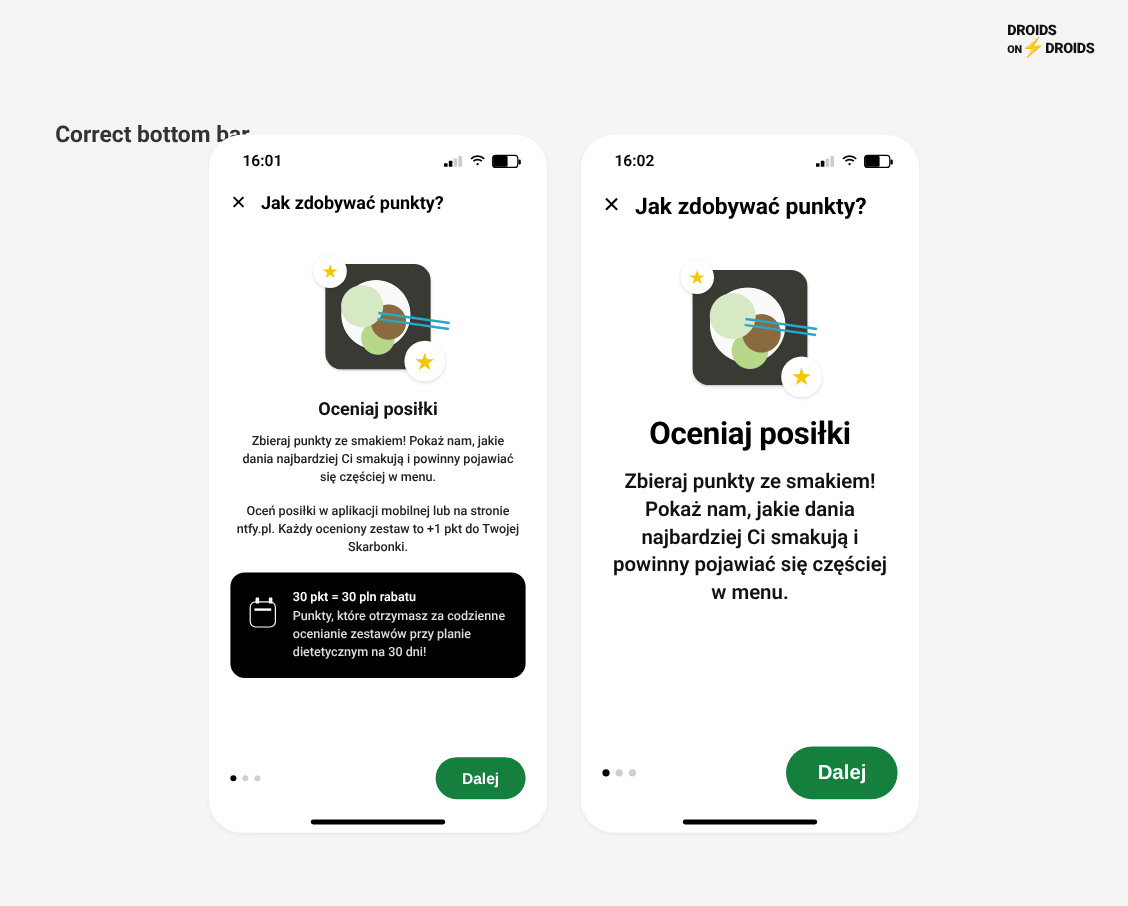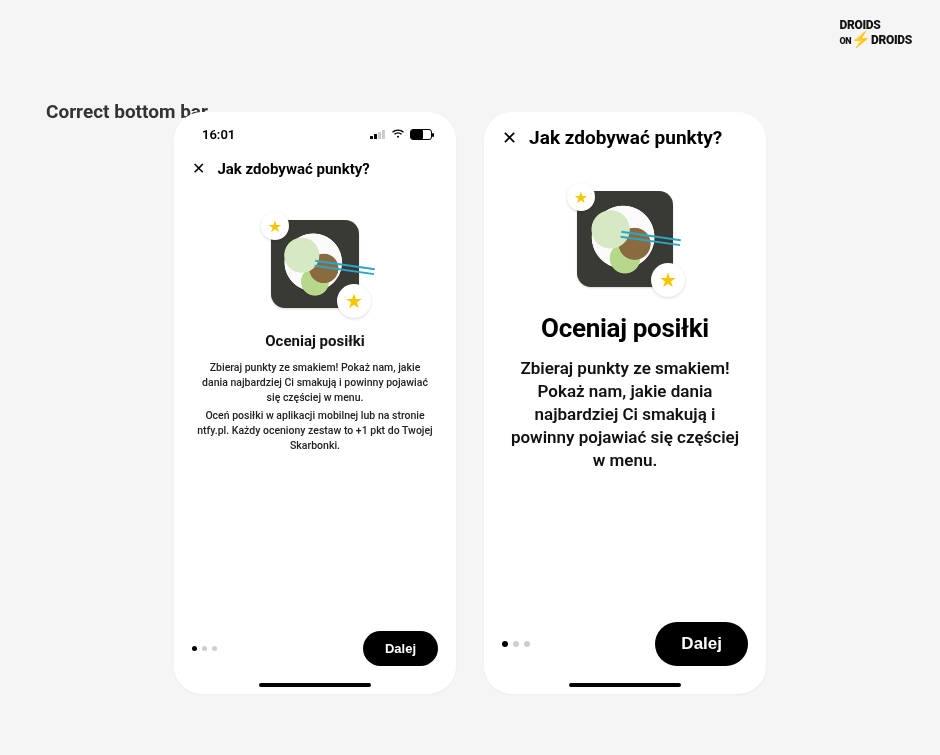--- a/index.html
+++ b/index.html
@@ -124,21 +124,21 @@
   .star-badge {
     position:absolute; width:28px; height:28px; background:#fff; border-radius:50%;
     display:flex; align-items:center; justify-content:center; color:#f6c600; font-size:16px;
     box-shadow: 0 1px 3px rgba(0,0,0,0.15);
   }
   .star-tl { top:-8px; left:-10px; }
   .star-br { bottom:-10px; right:-12px; width:34px; height:34px; font-size:20px; }
 
   .h1-a { font-size: 15px; font-weight: 700; margin-top: 20px; color:#111; }
   .p-a { font-size: 10.5px; color:#222; margin-top: 10px; line-height:1.45; font-weight:500; padding: 0 4px;}
-  .p-a2 { margin-top: 2px; }
+  .p-a2 { margin-top: 12px; }
 
   .black-box {
     background:#000; color:#fff; border-radius:12px; text-align:left;
     padding: 14px 16px; margin-top: 14px; display:flex; gap:14px; align-items:flex-start;
   }
   .cal-icon {
     width:22px; height:22px; border:1.5px solid #fff; border-radius:5px; flex:0 0 22px;
     margin-top: 10px; position:relative;
   }
   .cal-icon::before { content:''; position:absolute; left:3px; right:3px; top:5px; height:1.5px; background:#fff;}
@@ -153,21 +153,21 @@
   .p-b2 { font-size: 17px; color:#111; margin-top: 16px; line-height:1.35; font-weight:600; }
 
   .bottom-bar {
     position: absolute; bottom: 28px; left: 0; right: 0;
     padding: 0 18px; display:flex; align-items:center; justify-content:space-between;
   }
   .dots { display:flex; gap:5px; }
   .dot { width:5px; height:5px; border-radius:50%; background:#cfcfcf; }
   .dot.active { background:#000; }
   .next-btn {
-    background:#000000; color:#fff; border:none; border-radius:999px;
+    background:#15803d; color:#fff; border:none; border-radius:999px;
     font-weight:600; cursor:pointer;
   }
   .btn-a { font-size:13px; padding: 10px 22px; }
   .btn-b { font-size:17px; padding: 12px 26px; }
   .phone-b .dot { width:6px; height:6px; gap:6px; }
 
   .home-indicator {
     position:absolute; bottom:7px; left:50%; transform:translateX(-50%);
     width:112px; height:4px; background:#000; border-radius:3px;
   }
@@ -220,34 +220,58 @@
       <div class="img-wrap">
         <div class="food-img">
             <div class="chop"></div>
           </div>
         <div class="star-badge star-tl">★</div>
         <div class="star-badge star-br">★</div>
       </div>
       <div class="h1-a">Oceniaj posiłki</div>
       <div class="p-a">Zbieraj punkty ze smakiem! Pokaż nam, jakie dania najbardziej Ci smakują i powinny pojawiać się częściej w menu.</div>
       <div class="p-a p-a2">Oceń posiłki w aplikacji mobilnej lub na stronie ntfy.pl. Każdy oceniony zestaw to +1 pkt do Twojej Skarbonki.</div>
+      <div class="black-box">
+        <div class="cal-icon"></div>
+        <div>
+          <div class="line1">30 pkt = 30 pln rabatu</div>
+          <div class="line2">Punkty, które otrzymasz za codzienne ocenianie zestawów przy planie dietetycznym na 30 dni!</div>
+        </div>
+      </div>
     </div>
 
     <div class="bottom-bar">
       <div class="dots">
         <span class="dot active"></span>
           <span class="dot"></span>
           <span class="dot"></span>
       </div>
       <button class="next-btn btn-a">Dalej</button>
     </div>
     <div class="home-indicator"></div>
   </div>
 
   <div class="phone phone-b">
+    <div class="status-bar">
+      <span>16:02</span>
+      <div class="status-icons">
+        <div class="signal dim">
+            <span></span>
+            <span></span>
+            <span></span>
+            <span></span>
+          </div>
+        <svg class="wifi" viewBox="0 0 16 12">
+            <path d="M8 10.5a1.2 1.2 0 100-2.4 1.2 1.2 0 000 2.4zM3.2 5.8a7 7 0 019.6 0l-1.2 1.2a5.3 5.3 0 00-7.2 0L3.2 5.8zM.8 3.4a10.4 10.4 0 0114.4 0L14 4.6a8.7 8.7 0 00-12 0L.8 3.4z" fill="#000"></path>
+          </svg>
+        <div class="battery">
+            <div class="fill"></div>
+          </div>
+      </div>
+    </div>
 
     <div class="header-row header-b">
       <span class="close-x" style="font-size:18px;">✕</span>
       <span class="header-title">Jak zdobywać punkty?</span>
     </div>
 
     <div class="content">
       <div class="img-wrap">
         <div class="food-img">
             <div class="chop"></div>

